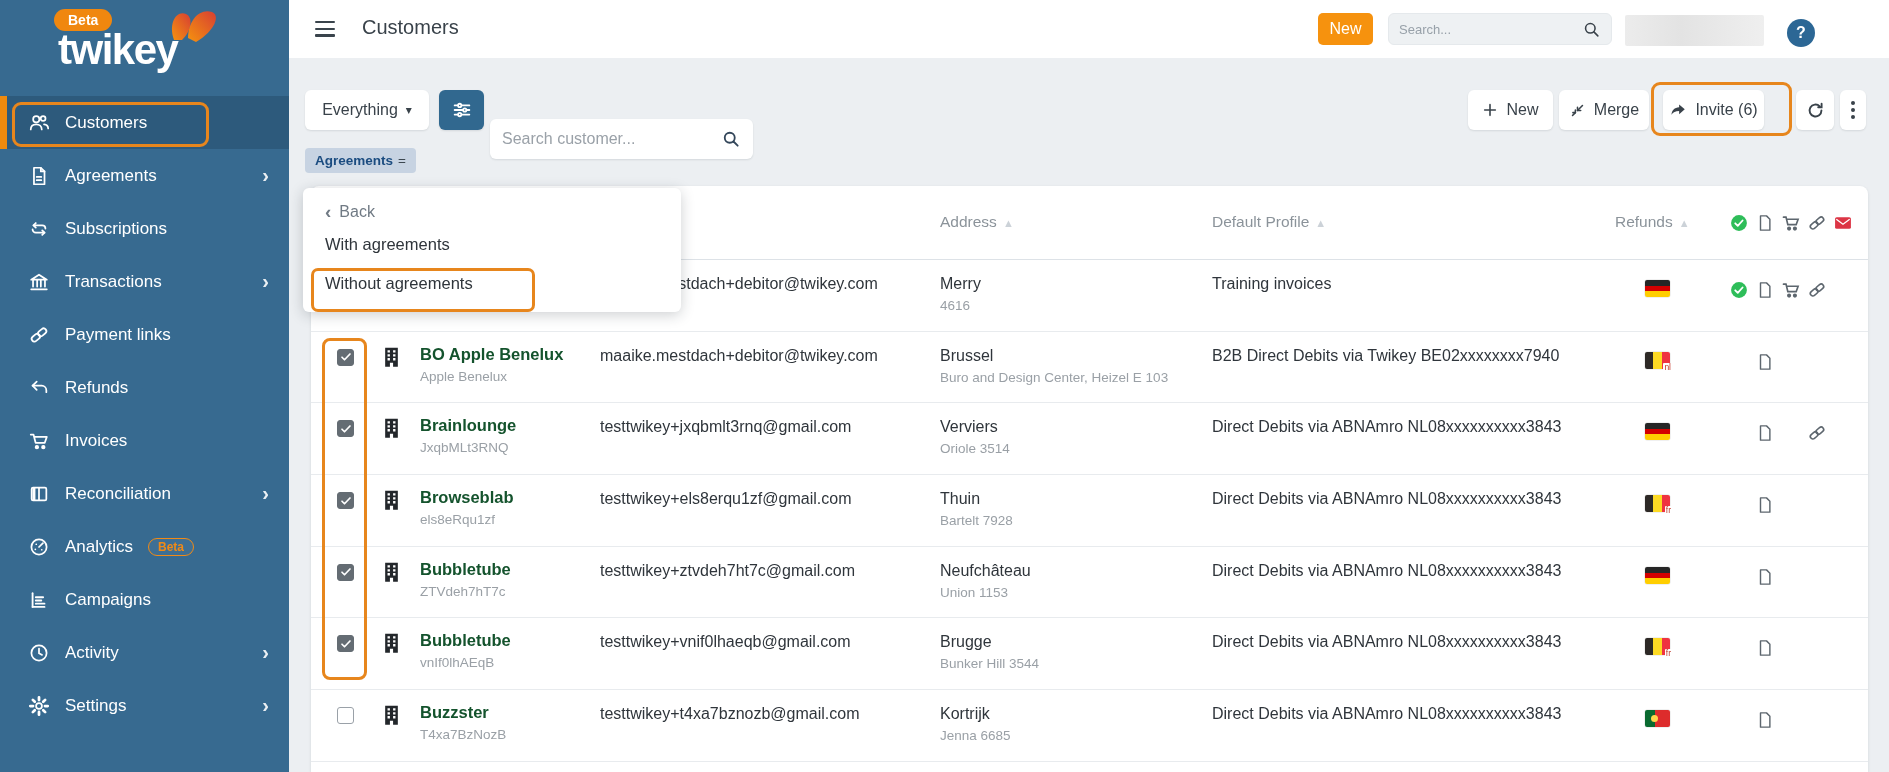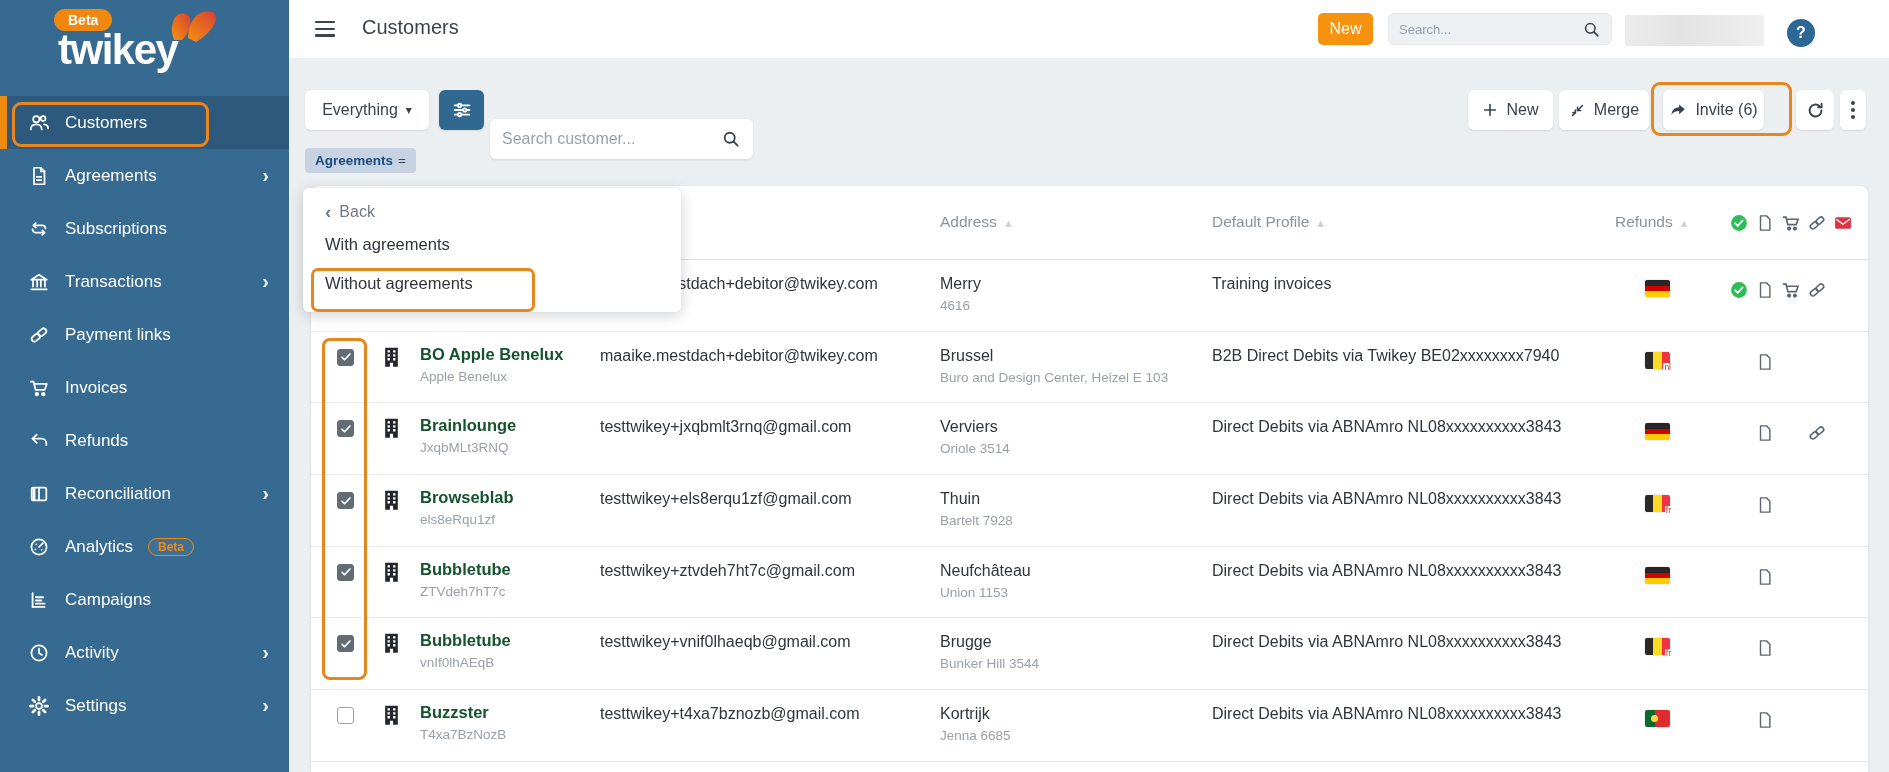--- a/index.html
+++ b/index.html
@@ -152,32 +152,32 @@
       <svg width="22" height="22" viewBox="0 0 24 24" fill="none" stroke="#fff" stroke-width="1.9">
           <g transform="rotate(-40 12 12)">
             <rect x="2.5" y="9" width="10" height="6" rx="3"></rect>
             <rect x="11.5" y="9" width="10" height="6" rx="3"></rect>
           </g>
         </svg>
       <span>Payment links</span>
     </div>
     <div class="nav-item">
       <svg width="22" height="22" viewBox="0 0 24 24" fill="none" stroke="#fff" stroke-width="1.9" stroke-linecap="round" stroke-linejoin="round">
+          <path d="M5 9.5h10a5 5 0 0 1 5 5v2"></path>
+          <path d="M9.5 5 5 9.5 9.5 14"></path>
+        </svg>
+      <span>Refunds</span>
+    </div>
+    <div class="nav-item">
+      <svg width="22" height="22" viewBox="0 0 24 24" fill="none" stroke="#fff" stroke-width="1.9" stroke-linecap="round" stroke-linejoin="round">
           <path d="M3 5h3l2.3 9h10l2.2-6.5H7"></path>
           <circle cx="9.7" cy="18.7" r="1.4" fill="#fff"></circle>
           <circle cx="16.7" cy="18.7" r="1.4" fill="#fff"></circle>
         </svg>
       <span>Invoices</span>
-    </div>
-    <div class="nav-item">
-      <svg width="22" height="22" viewBox="0 0 24 24" fill="none" stroke="#fff" stroke-width="1.9" stroke-linecap="round" stroke-linejoin="round">
-          <path d="M5 9.5h10a5 5 0 0 1 5 5v2"></path>
-          <path d="M9.5 5 5 9.5 9.5 14"></path>
-        </svg>
-      <span>Refunds</span>
     </div>
     <div class="nav-item">
       <svg width="22" height="22" viewBox="0 0 24 24" fill="none" stroke="#fff" stroke-width="1.9">
           <rect x="4" y="5" width="16" height="14" rx="1.5"></rect>
           <path d="M12 5v14"></path>
           <path d="M6.5 5v14" stroke-width="3.2"></path>
         </svg>
       <span>Reconciliation</span>
       <span class="nav-chevron">›</span>
     </div>

